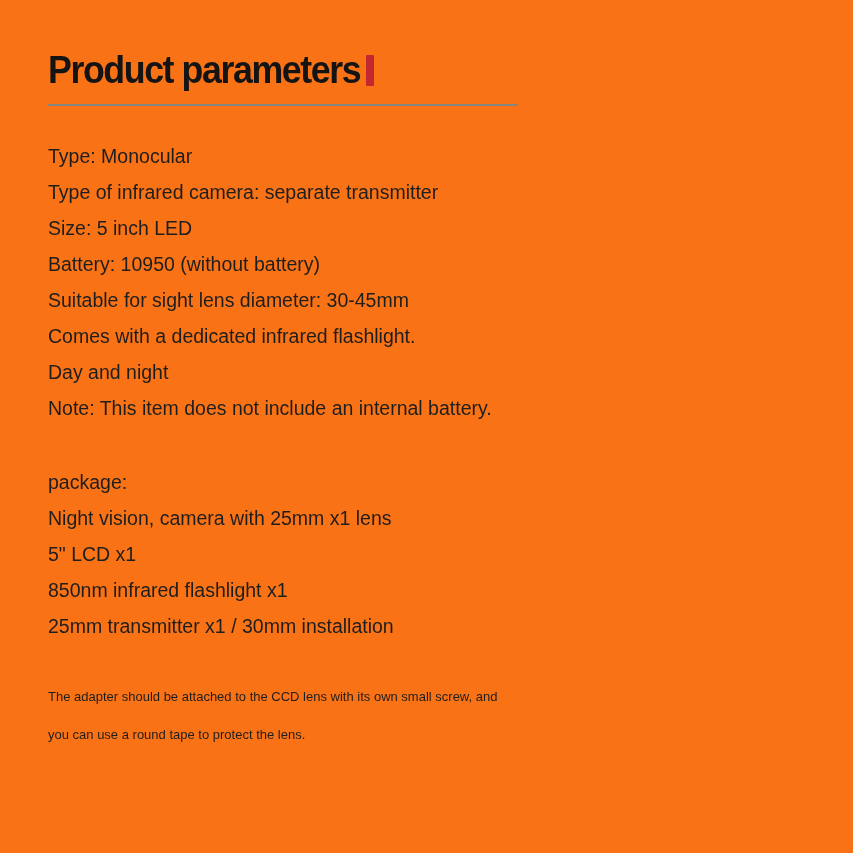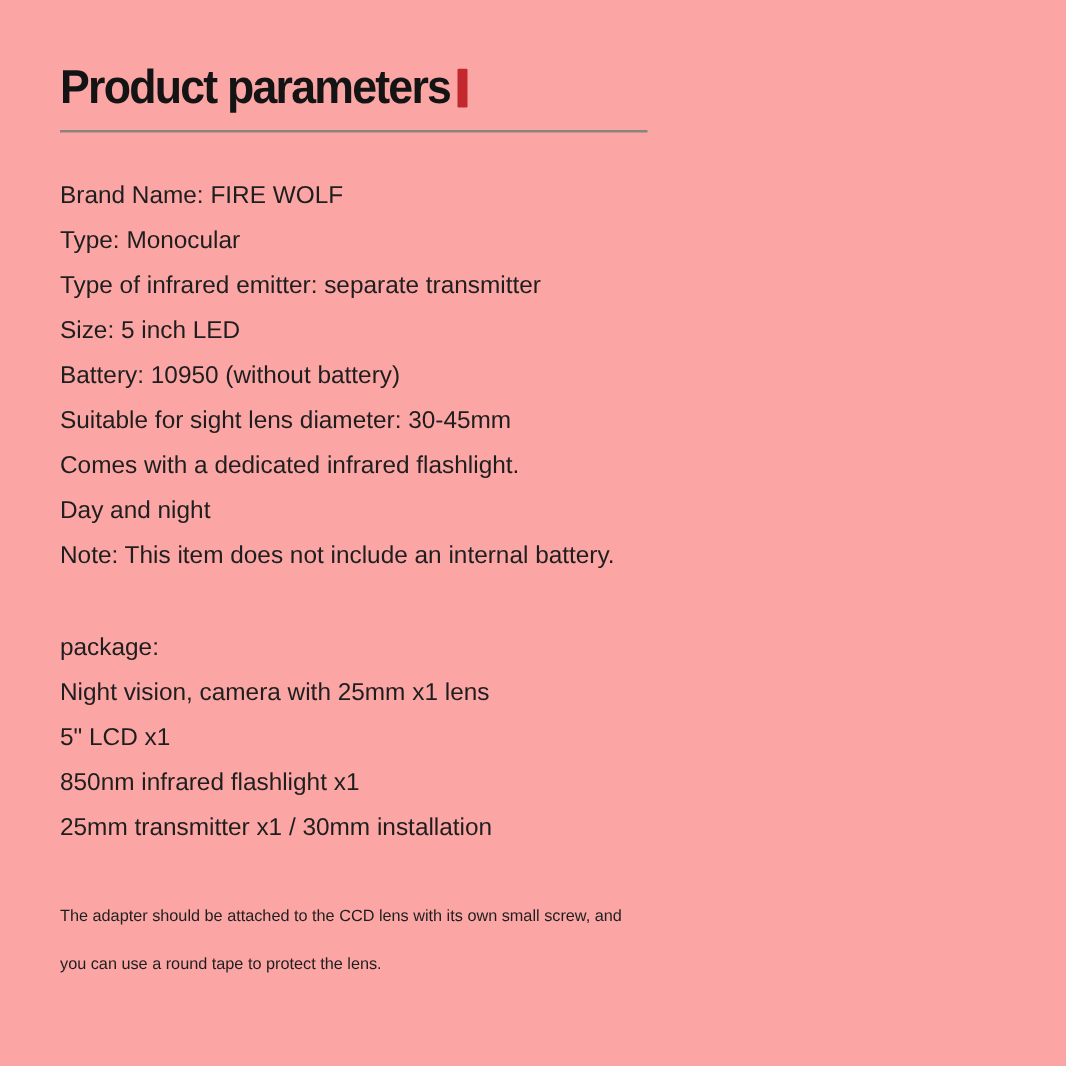--- a/index.html
+++ b/index.html
@@ -7,21 +7,21 @@
   body {
     width: 853px;
     height: 853px;
     overflow: hidden;
     font-family: "Liberation Sans", "DejaVu Sans", sans-serif;
     color: #1e1e1e;
   }
   .page {
     width: 853px;
     height: 853px;
-    background: #fca5a5;
+    background: #f97316;
     padding: 48px 0 0 48px;
   }
   .header { width: 470px; }
   .title-row {
     display: flex;
     align-items: center;
     height: 44px;
   }
   .page-title {
     font-size: 38px;
@@ -71,23 +71,22 @@
 
   <div class="header">
     <div class="title-row">
       <span class="page-title">Product parameters</span>
       <span class="accent-bar"></span>
     </div>
     <div class="title-underline"></div>
   </div>
 
   <div class="specs">
-    <p>Brand Name: FIRE WOLF</p>
     <p>Type: Monocular</p>
-    <p>Type of infrared emitter: separate transmitter</p>
+    <p>Type of infrared camera: separate transmitter</p>
     <p>Size: 5 inch LED</p>
     <p>Battery: 10950 (without battery)</p>
     <p>Suitable for sight lens diameter: 30-45mm</p>
     <p>Comes with a dedicated infrared flashlight.</p>
     <p>Day and night</p>
     <p>Note: This item does not include an internal battery.</p>
   </div>
 
   <div class="package">
     <p>package:</p>

